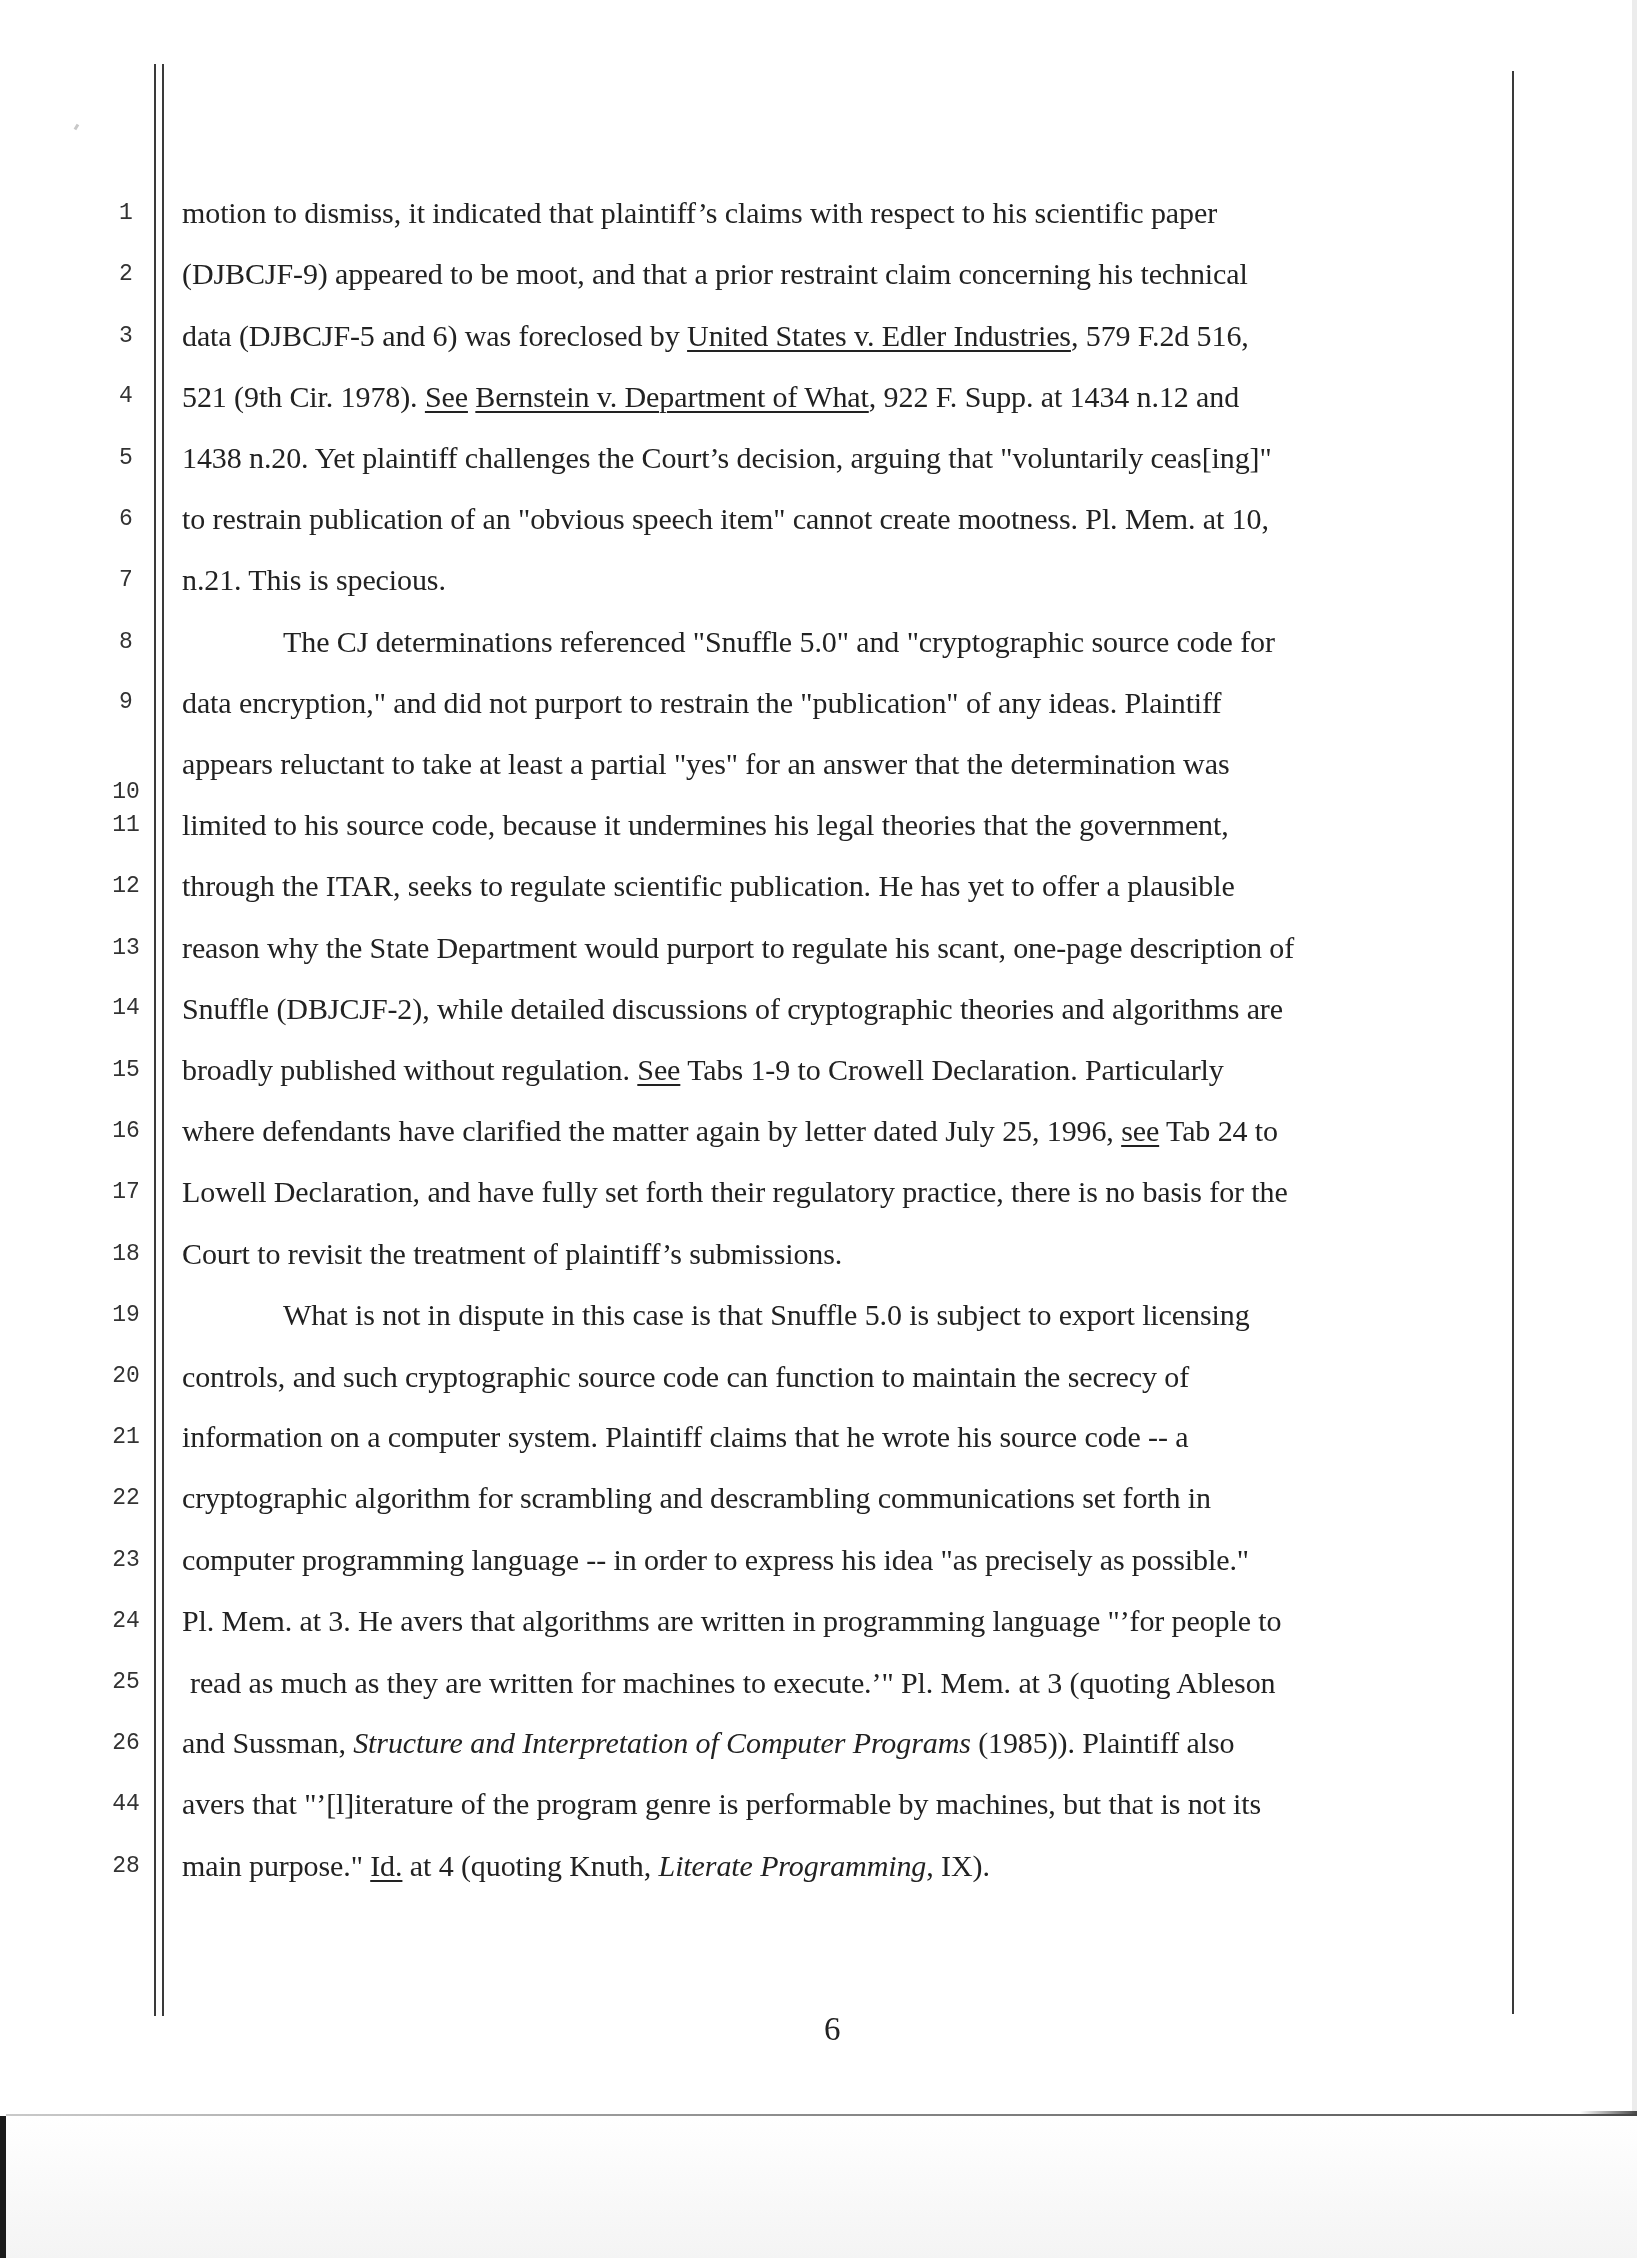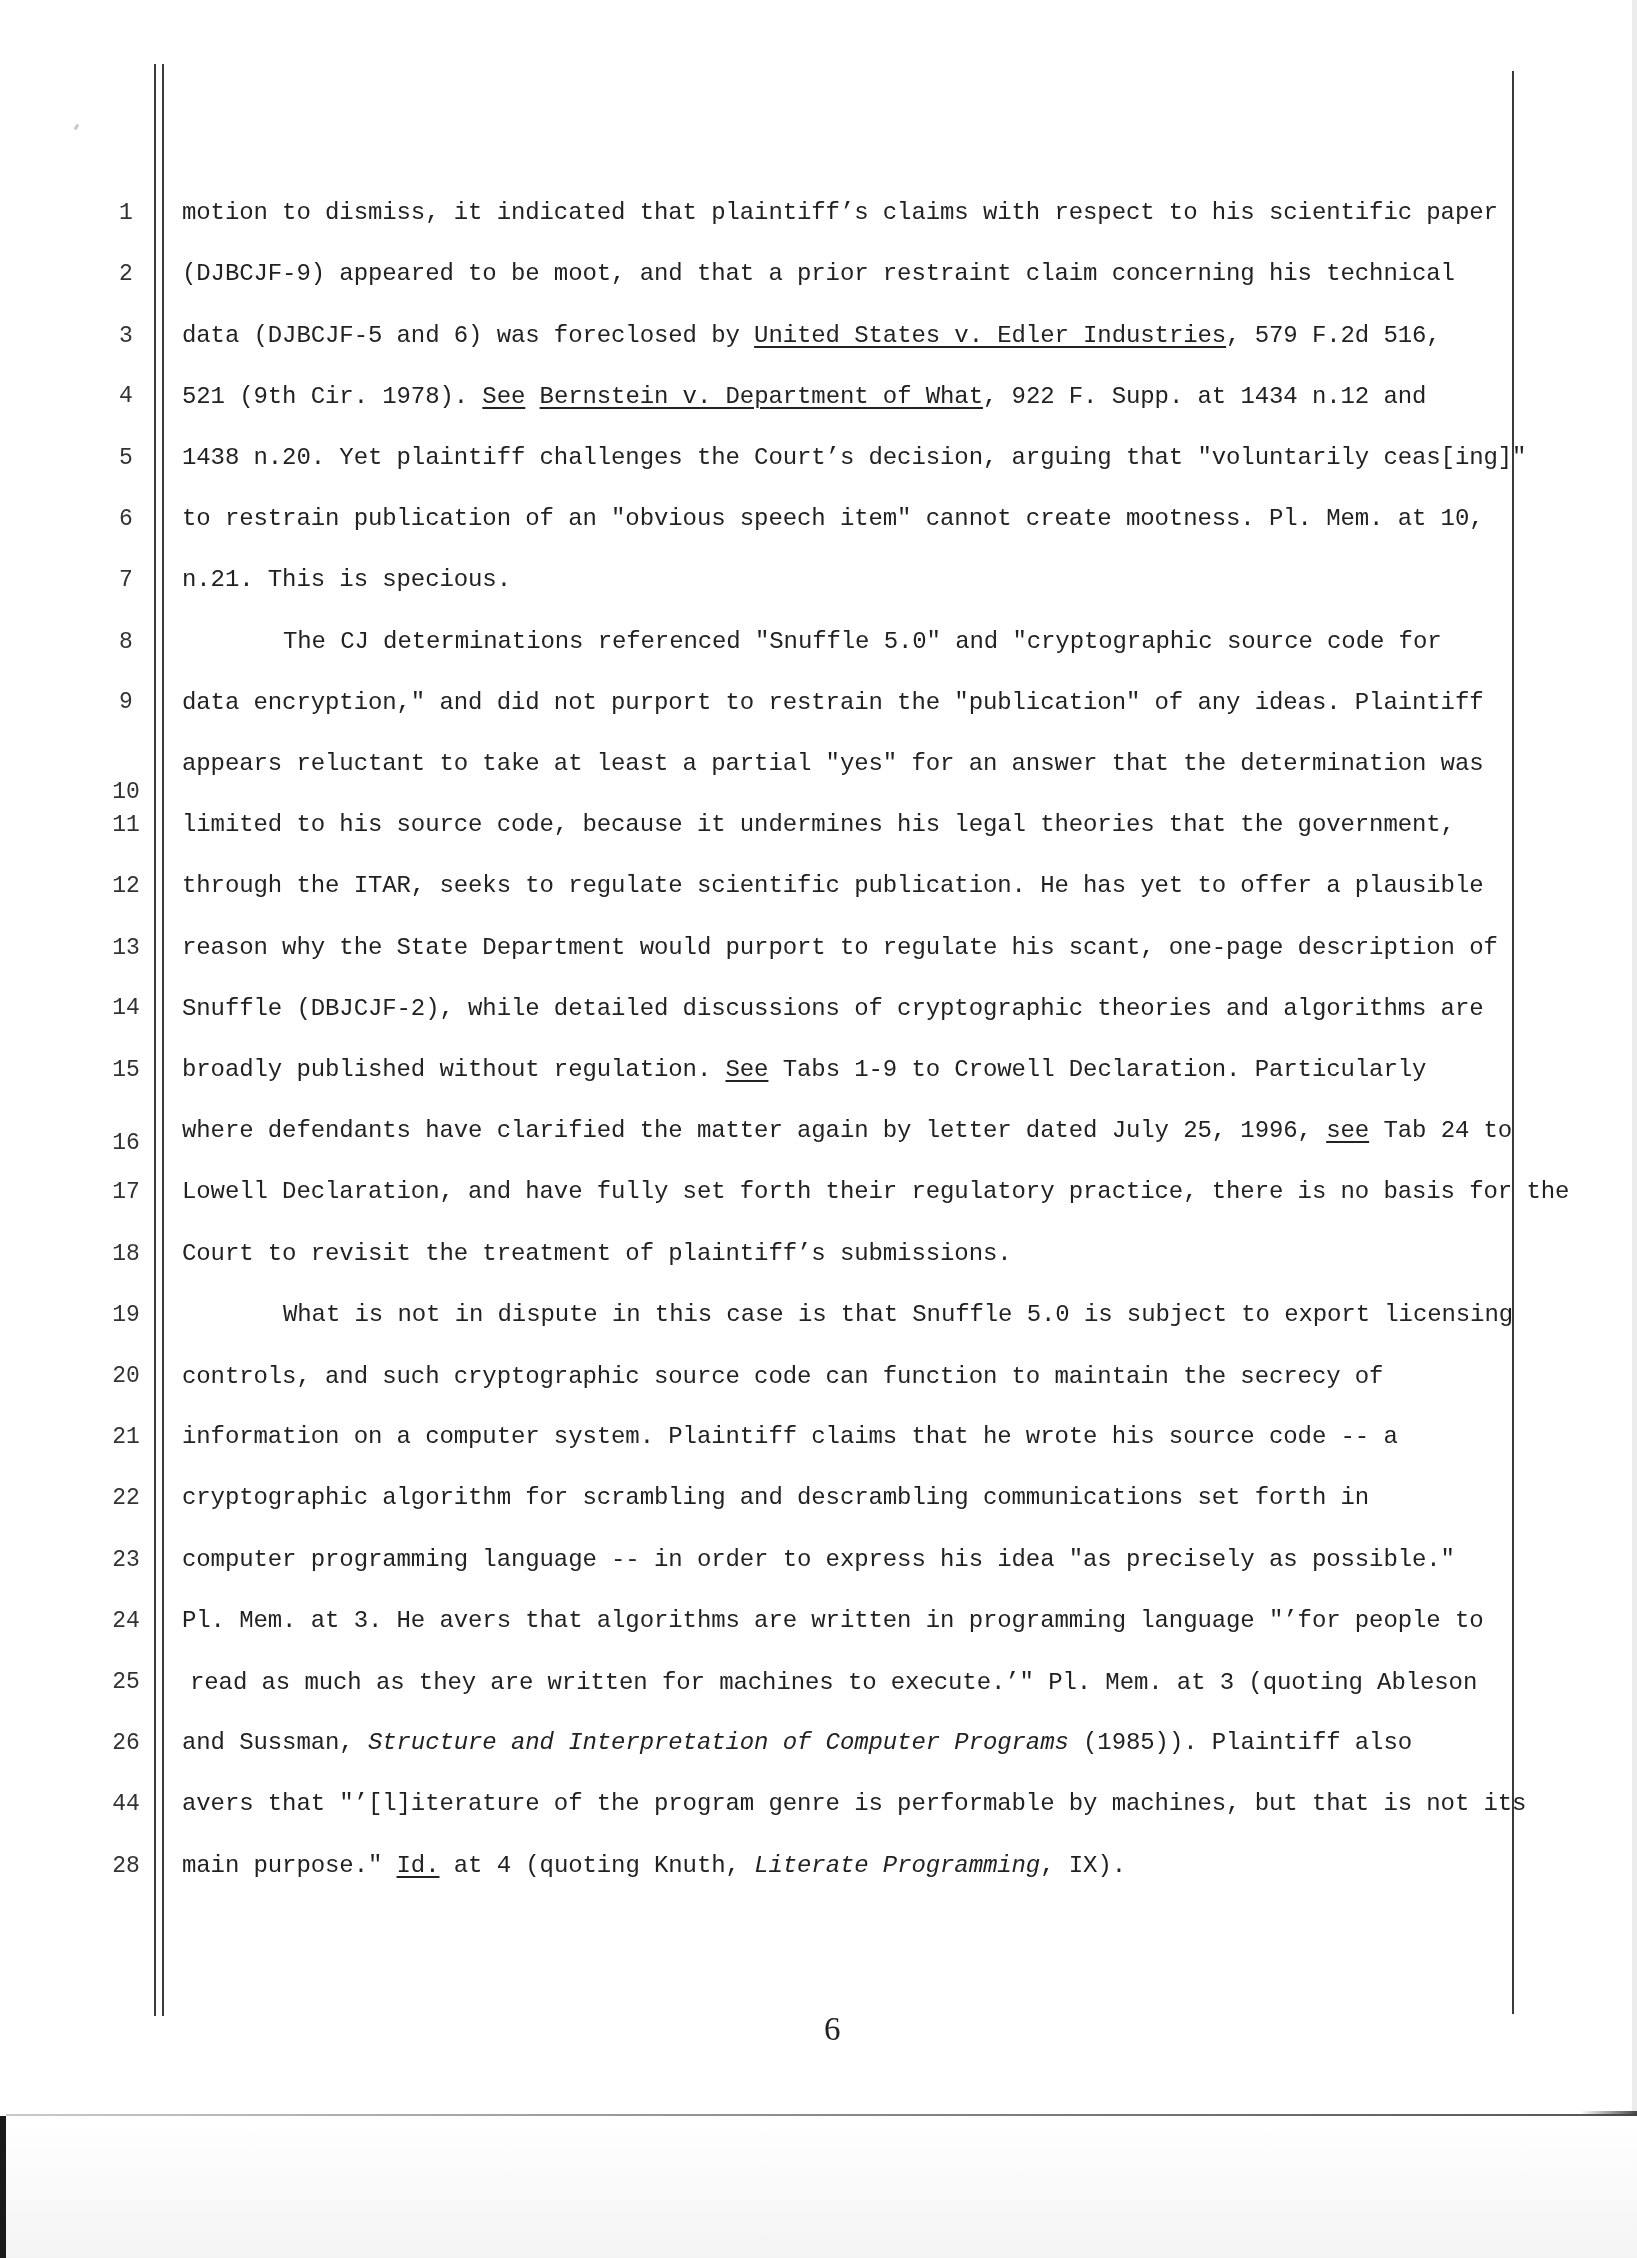--- a/index.html
+++ b/index.html
@@ -33,22 +33,22 @@
   .rule-left-2 { left: 162px; top: 64px; width: 1.9px; height: 1952px; }
   .rule-right { left: 1512px; top: 71px; width: 1.9px; height: 1943px; }
 
   .line-number {
     position: absolute; left: 97px; width: 58px; text-align: center;
     font-family: "Liberation Mono", "DejaVu Sans Mono", monospace;
     font-size: 23px; color: #333; line-height: 29px;
   }
   .text-line {
     position: absolute; left: 182px; white-space: nowrap;
-    font-family: Liberation Mono, monospace;
-    font-size: 24px; color: #222; line-height: 39px;
+    font-family: Liberation Serif, serif;
+    font-size: 30px; color: #222; line-height: 39px;
     letter-spacing: -0.1px;
   }
   .text-line.indent { left: 283px; }
   .seg-u { text-decoration: underline; text-decoration-thickness: 1.9px; text-underline-offset: 3.9px; }
   .seg-i { font-style: italic; }
 
   .footer-caption {
     position: absolute; left: 178px; top: 1946px;
     font-family: "Liberation Serif", "DejaVu Serif", serif;
     font-size: 17px; line-height: 24.6px; color: #222;
@@ -82,21 +82,21 @@
       <div class="line-number" style="top: 505px;">6</div>
       <div class="line-number" style="top: 566px;">7</div>
       <div class="line-number" style="top: 628px;">8</div>
       <div class="line-number" style="top: 688px;">9</div>
       <div class="line-number" style="top: 750px; margin-top: 28px;">10</div>
       <div class="line-number" style="top: 811px;">11</div>
       <div class="line-number" style="top: 872px;">12</div>
       <div class="line-number" style="top: 934px;">13</div>
       <div class="line-number" style="top: 994px;">14</div>
       <div class="line-number" style="top: 1056px;">15</div>
-      <div class="line-number" style="top: 1117px; margin-top: 12px;">16</div>
+      <div class="line-number" style="top: 1117px;">16</div>
       <div class="line-number" style="top: 1178px;">17</div>
       <div class="line-number" style="top: 1240px;">18</div>
       <div class="line-number" style="top: 1301px;">19</div>
       <div class="line-number" style="top: 1362px;">20</div>
       <div class="line-number" style="top: 1423px;">21</div>
       <div class="line-number" style="top: 1484px;">22</div>
       <div class="line-number" style="top: 1546px;">23</div>
       <div class="line-number" style="top: 1607px;">24</div>
       <div class="line-number" style="top: 1668px;">25</div>
       <div class="line-number" style="top: 1729px;">26</div>

